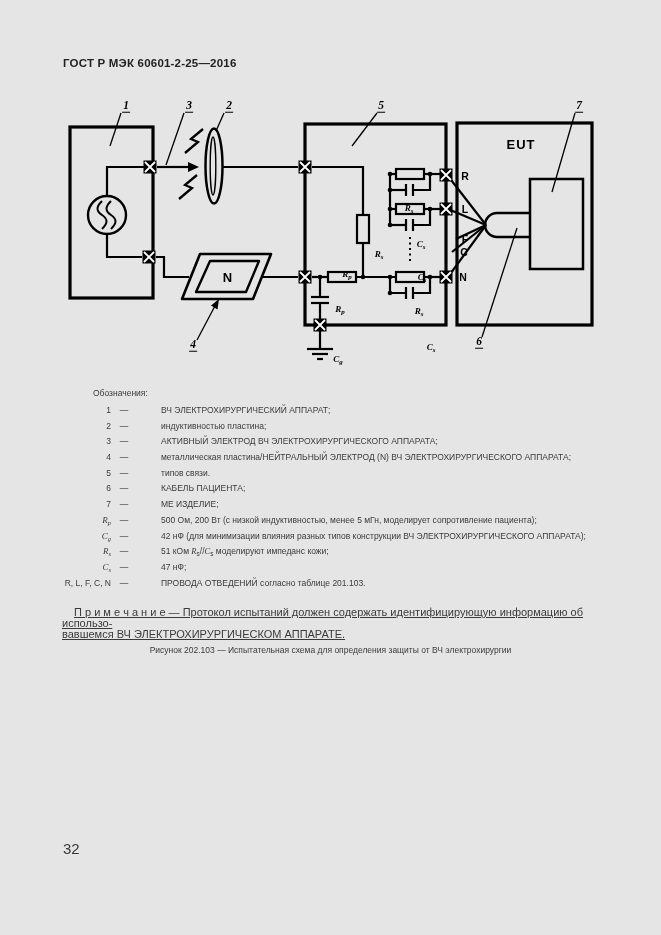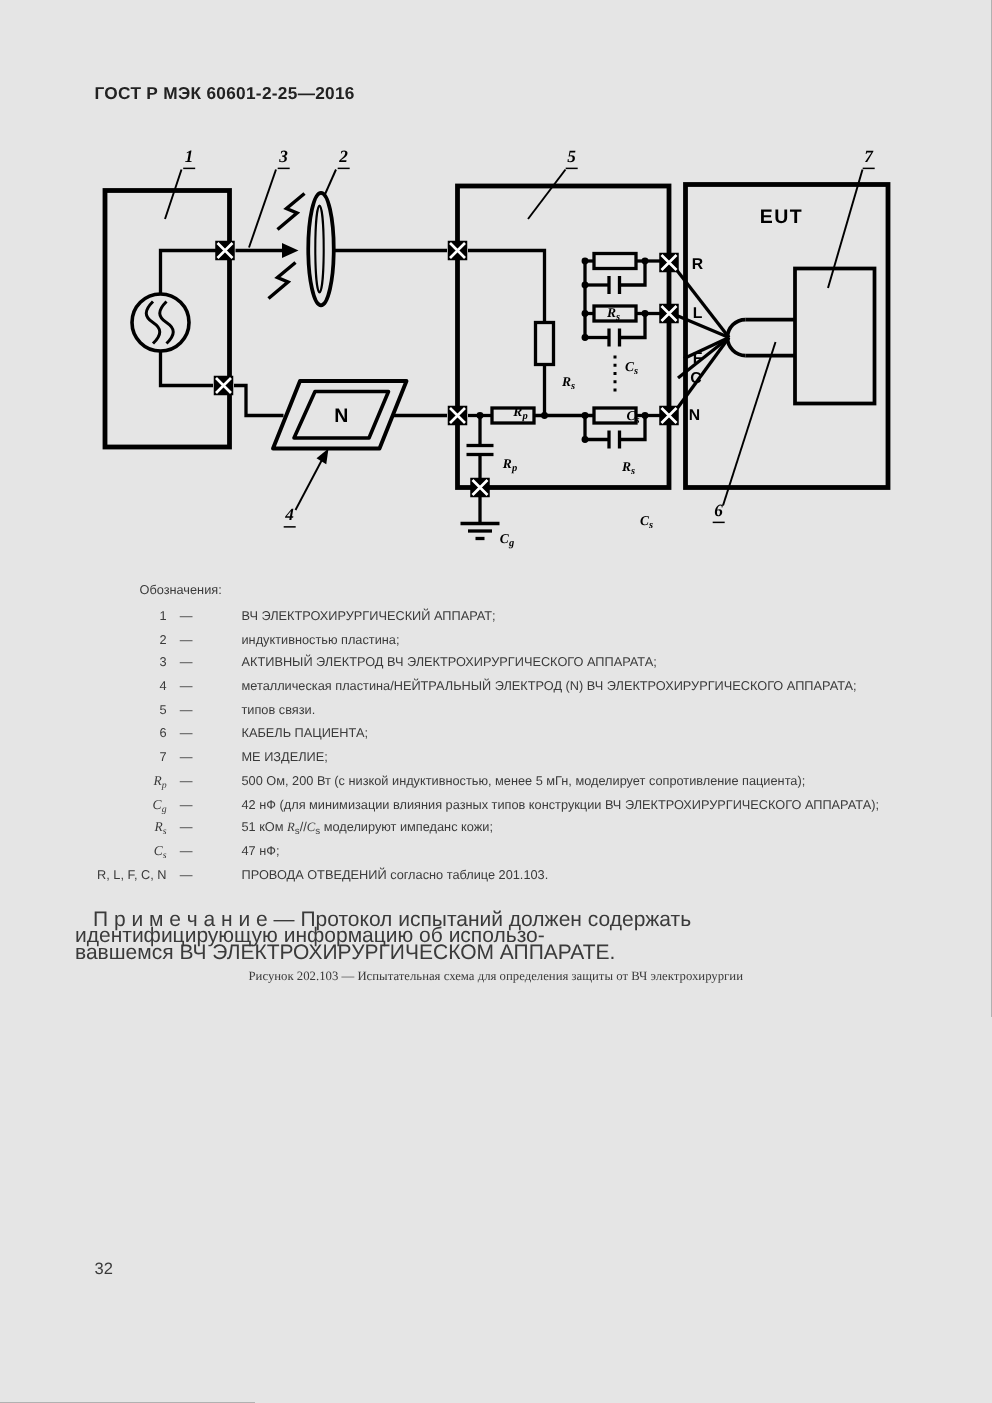--- a/index.html
+++ b/index.html
@@ -19,24 +19,24 @@
   .legend{position:absolute;left:56px;top:388px;width:545px;font-size:8.5px;color:#3a3a3a;}
   .legend .ttl{margin-left:37px;margin-bottom:7px;}
   .lrow{display:flex;align-items:baseline;height:15.7px;}
   .lkey{width:55px;text-align:right;white-space:nowrap;flex:none;}
   .lkey.ital{font-style:italic;font-family:"Liberation Serif",serif;font-size:9px;}
   .lkey sub{font-size:6.5px;vertical-align:-2px;}
   .ldash{width:26px;text-align:center;flex:none;}
   .ltxt{flex:1;white-space:nowrap;margin-left:24px;}
   .ltxt i{font-family:"Liberation Serif",serif;}
   .ltxt sub{font-size:6.5px;vertical-align:-2px;}
-  .note{position:absolute;left:50px;top:607px;width:536px;font-size:14px;line-height:11px;color:#3a3a3a;}
+  .note{position:absolute;left:62px;top:607px;width:536px;font-size:11px;line-height:11px;color:#3a3a3a;text-decoration:underline;}
   .note .l1{text-indent:12px;}
-  .caption{position:absolute;left:0;top:645px;width:661px;text-align:center;font-size:8.5px;color:#3a3a3a;font-family:Liberation Serif, serif;}
-  .pageno{position:absolute;left:63px;top:840px;font-size:11px;color:#3a3a3a;}
+  .caption{position:absolute;left:0;top:645px;width:661px;text-align:center;font-size:8.5px;color:#3a3a3a;}
+  .pageno{position:absolute;left:63px;top:840px;font-size:15px;color:#3a3a3a;}
 </style>
 </head>
 <body>
 
 <div class="page">
 
   <div class="hdr">ГОСТ Р МЭК 60601-2-25—2016</div>
 
   <svg class="diag" viewBox="0 0 661 935">
     <g stroke="#000" fill="none">

